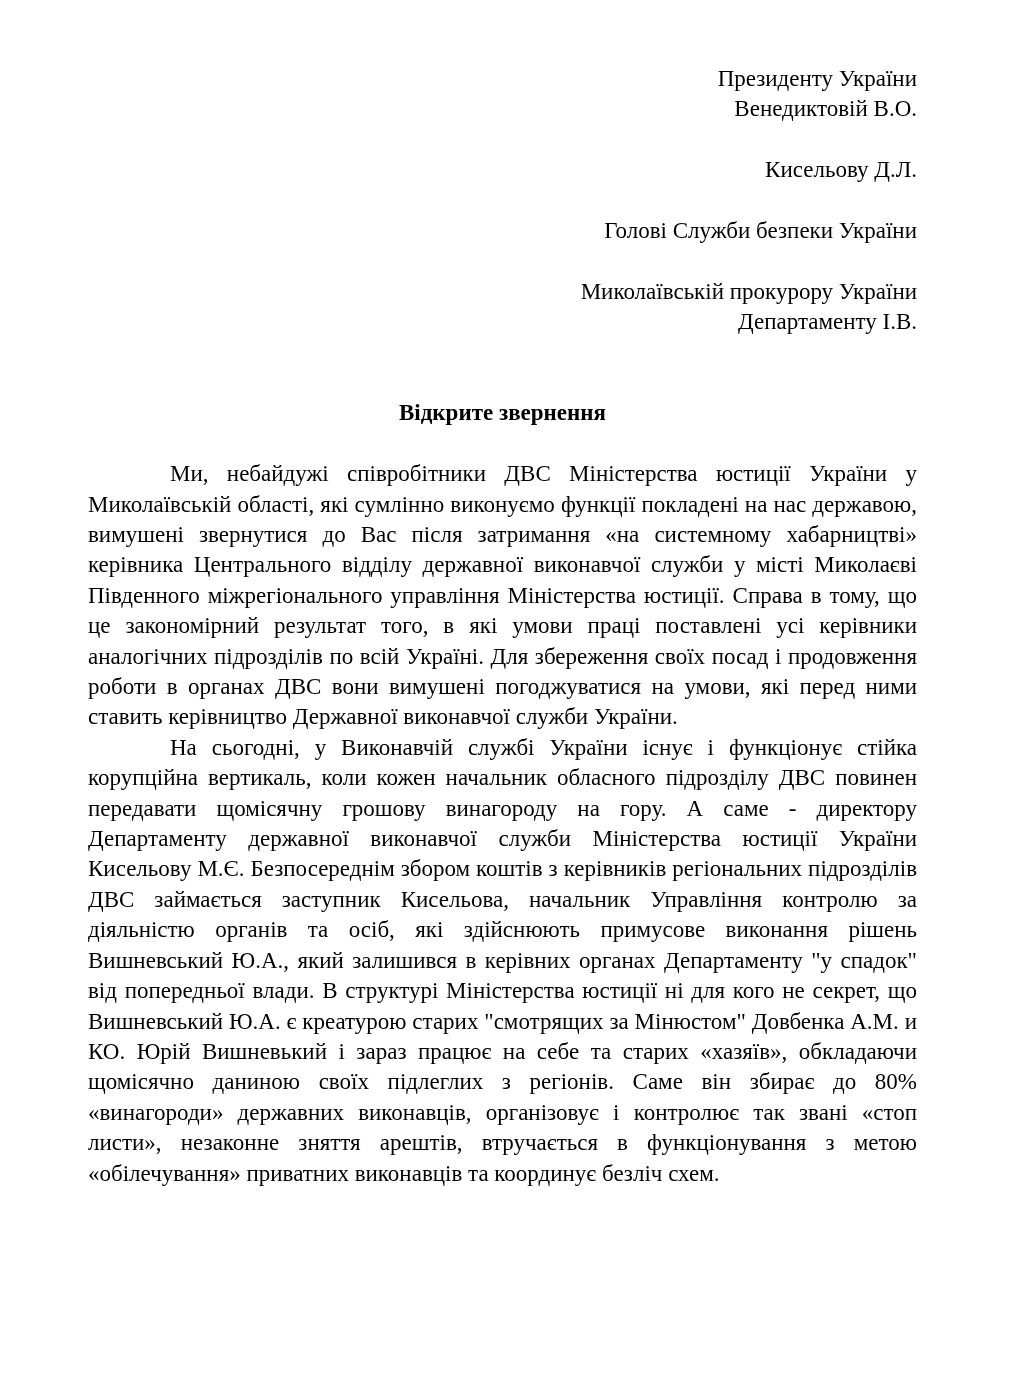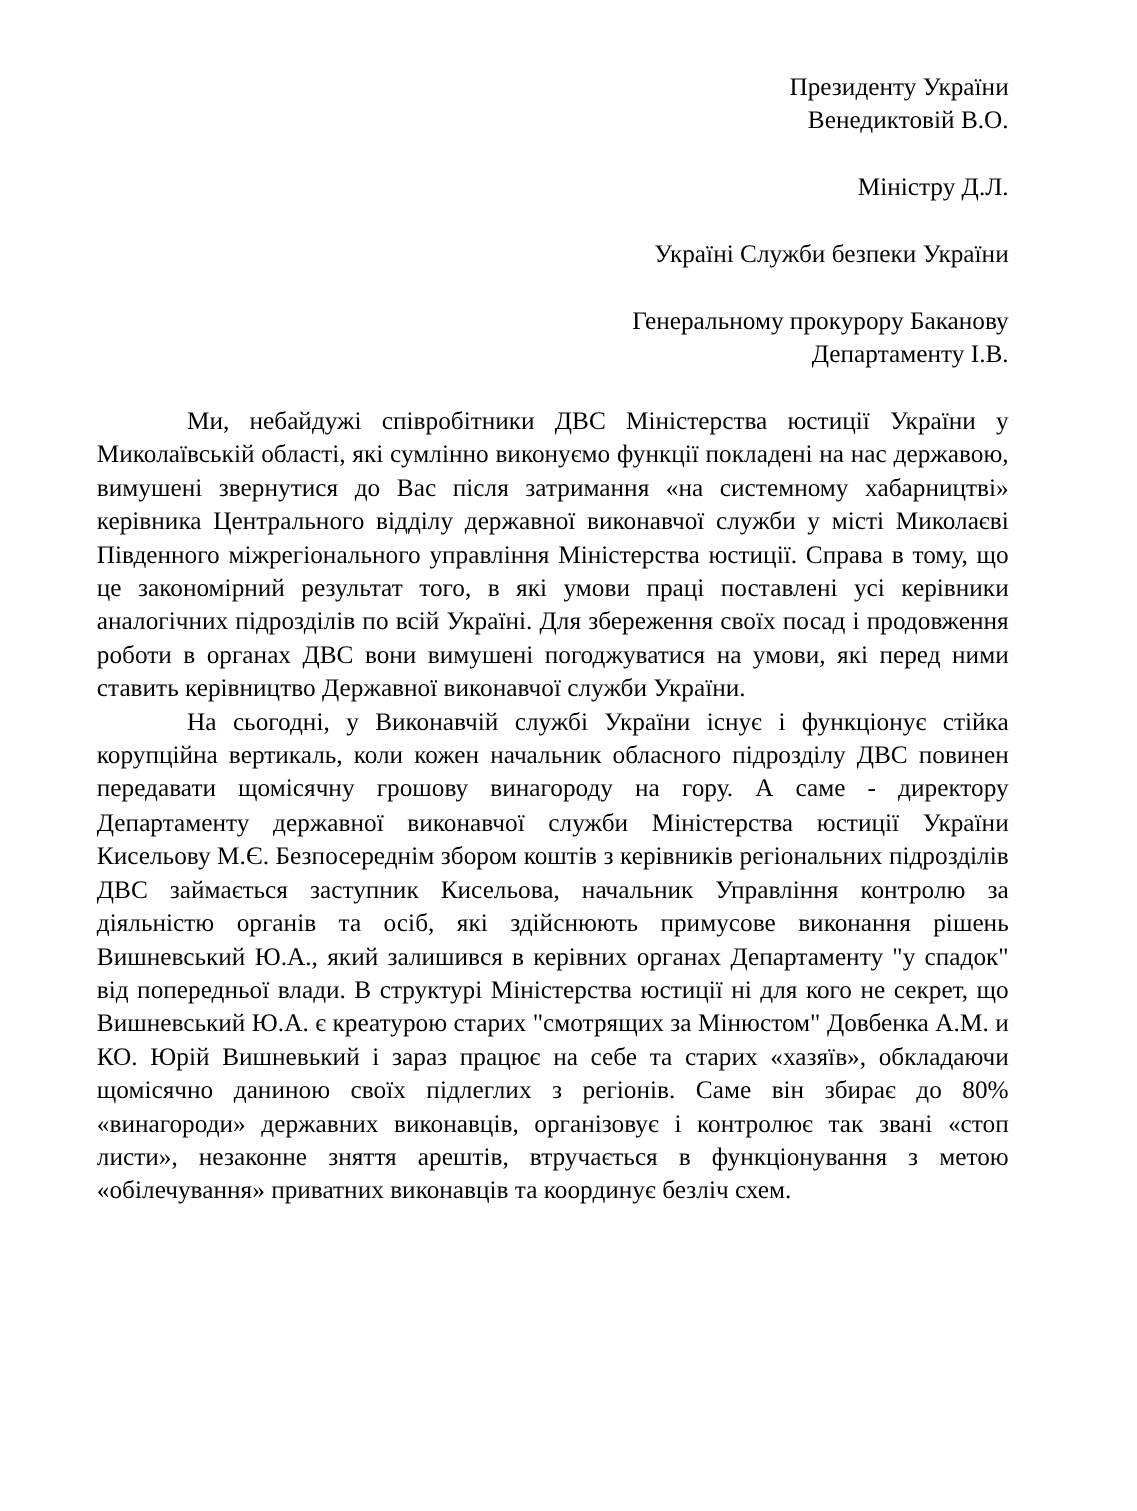--- a/index.html
+++ b/index.html
@@ -47,28 +47,29 @@
 <body>
 
 <div class="page">
 
   <div class="addressee-block">
     <div class="addressee">
       <span class="role">Президенту України</span>
       <span class="name">Венедиктовій В.О.</span>
     </div>
     <div class="addressee">
-      <span class="name">Міністру Д.Л.</span>
+      <span class="name">Кисельову Д.Л.</span>
     </div>
     <div class="addressee">
-      <span class="role">Україні Служби безпеки України</span>
+      <span class="role">Голові Служби безпеки України</span>
     </div>
     <div class="addressee">
-      <span class="role">Генеральному прокурору Баканову</span>
+      <span class="role">Миколаївській прокурору України</span>
       <span class="name">Департаменту І.В.</span>
     </div>
   </div>
 
+  <h1 class="doc-title">Відкрите звернення</h1>
 
   <p class="body-paragraph">Ми, небайдужі співробітники ДВС Міністерства юстиції України у Миколаївській області, які сумлінно виконуємо функції покладені на нас державою, вимушені звернутися до Вас після затримання «на системному хабарництві» керівника Центрального відділу державної виконавчої служби у місті Миколаєві Південного міжрегіонального управління Міністерства юстиції. Справа в тому, що це закономірний результат того, в які умови праці поставлені усі керівники аналогічних підрозділів по всій Україні. Для збереження своїх посад і продовження роботи в органах ДВС вони вимушені погоджуватися на умови, які перед ними ставить керівництво Державної виконавчої служби України.</p>
   <p class="body-paragraph">На сьогодні, у Виконавчій службі України існує і функціонує стійка корупційна вертикаль, коли кожен начальник обласного підрозділу ДВС повинен передавати щомісячну грошову винагороду на гору. А саме - директору Департаменту державної виконавчої служби Міністерства юстиції України Кисельову М.Є. Безпосереднім збором коштів з керівників регіональних підрозділів ДВС займається заступник Кисельова, начальник Управління контролю за діяльністю органів та осіб, які здійснюють примусове виконання рішень Вишневський Ю.А., який залишився в керівних органах Департаменту "у спадок" від попередньої влади. В структурі Міністерства юстиції ні для кого не секрет, що Вишневський Ю.А. є креатурою старих "смотрящих за Мінюстом" Довбенка А.М. и КО. Юрій Вишневький і зараз працює на себе та старих «хазяїв», обкладаючи щомісячно даниною своїх підлеглих з регіонів. Саме він збирає до 80% «винагороди» державних виконавців, організовує і контролює так звані «стоп листи», незаконне зняття арештів, втручається в функціонування з метою «обілечування» приватних виконавців та координує безліч схем.</p>
 
 </div>
 
 </body></html>

